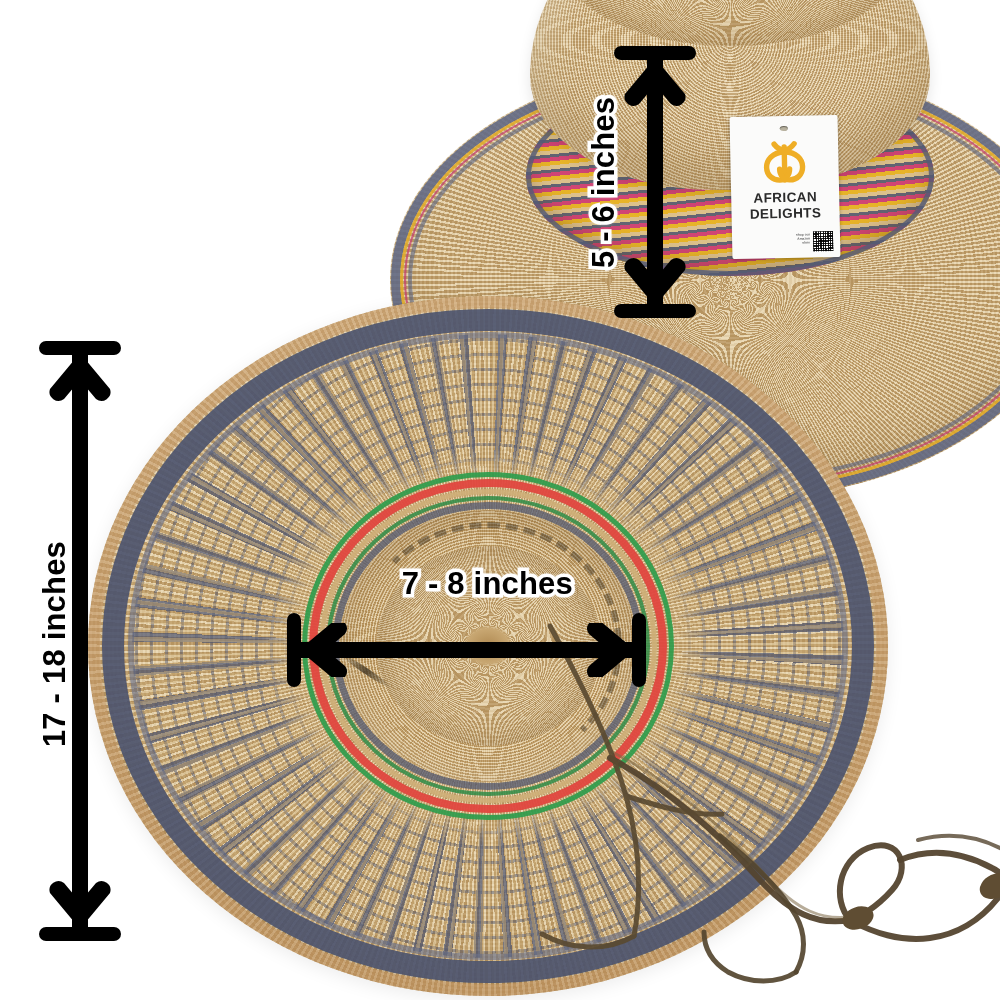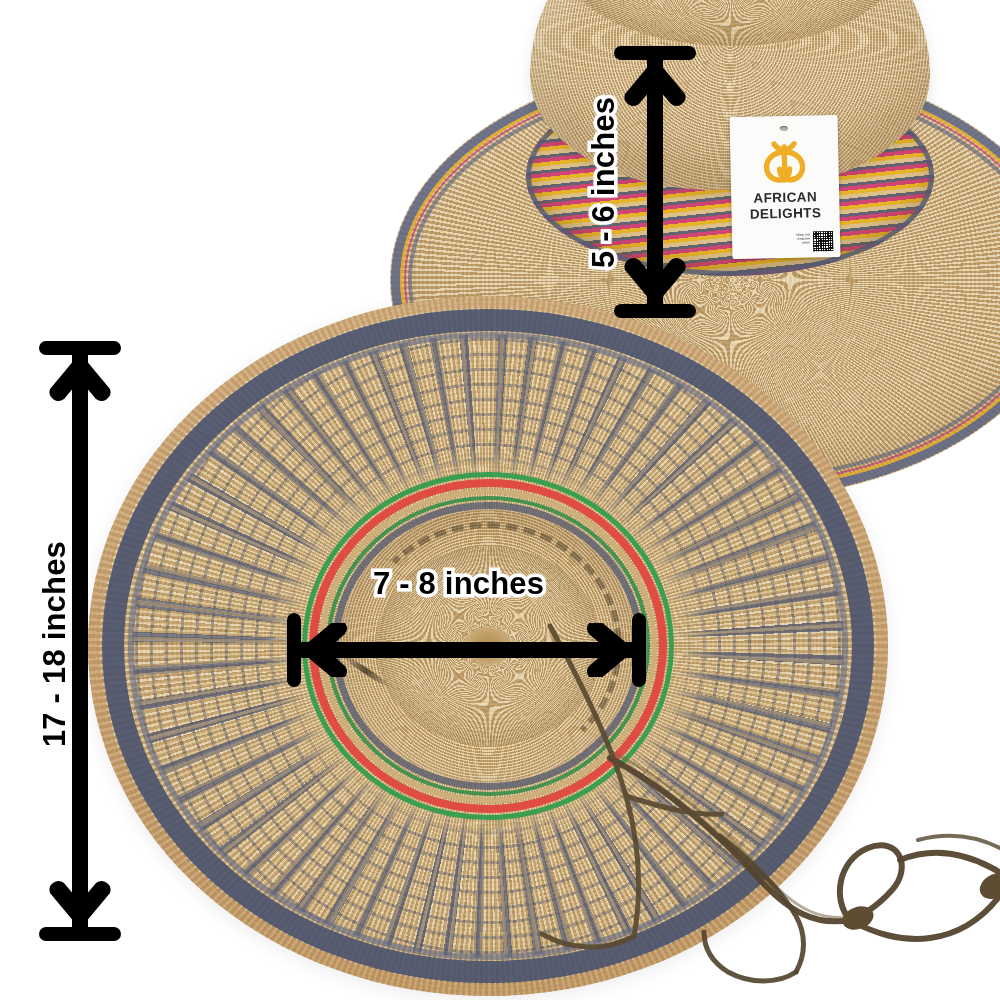--- a/index.html
+++ b/index.html
@@ -313,16 +313,16 @@
   <div class="abs" style="left:0; top:0; width:1000px; height:1000px; pointer-events:none;">
     <div class="cap-v" style="left:287px; top:613px; width:14px; height:74px;"></div>
     <div class="cap-v" style="left:632px; top:613px; width:14px; height:74px;"></div>
     <div class="m-line" style="left:299px; top:642px; width:335px; height:16px;"></div>
     <svg class="abs" style="left:295px; top:623px;" width="54" height="54" viewBox="0 0 54 54">
       <path d="M 4 27 L 40 -3 A 9 9 0 0 1 50 11 L 31 27 L 50 43 A 9 9 0 0 1 40 57 Z" fill="#000"></path>
     </svg>
     <svg class="abs" style="left:585px; top:623px;" width="54" height="54" viewBox="0 0 54 54">
       <path d="M 50 27 L 14 -3 A 9 9 0 0 0 4 11 L 23 27 L 4 43 A 9 9 0 0 0 14 57 Z" fill="#000"></path>
     </svg>
-    <div class="m-label" style="left:373px; top:566px; width:200px; text-align:left; font-size:31px;">7 - 8 inches</div>
+    <div class="m-label" style="left:373px; top:566px; width:200px; text-align:right; font-size:31px;">7 - 8 inches</div>
   </div>
 
 </div>
 
 </body></html>

